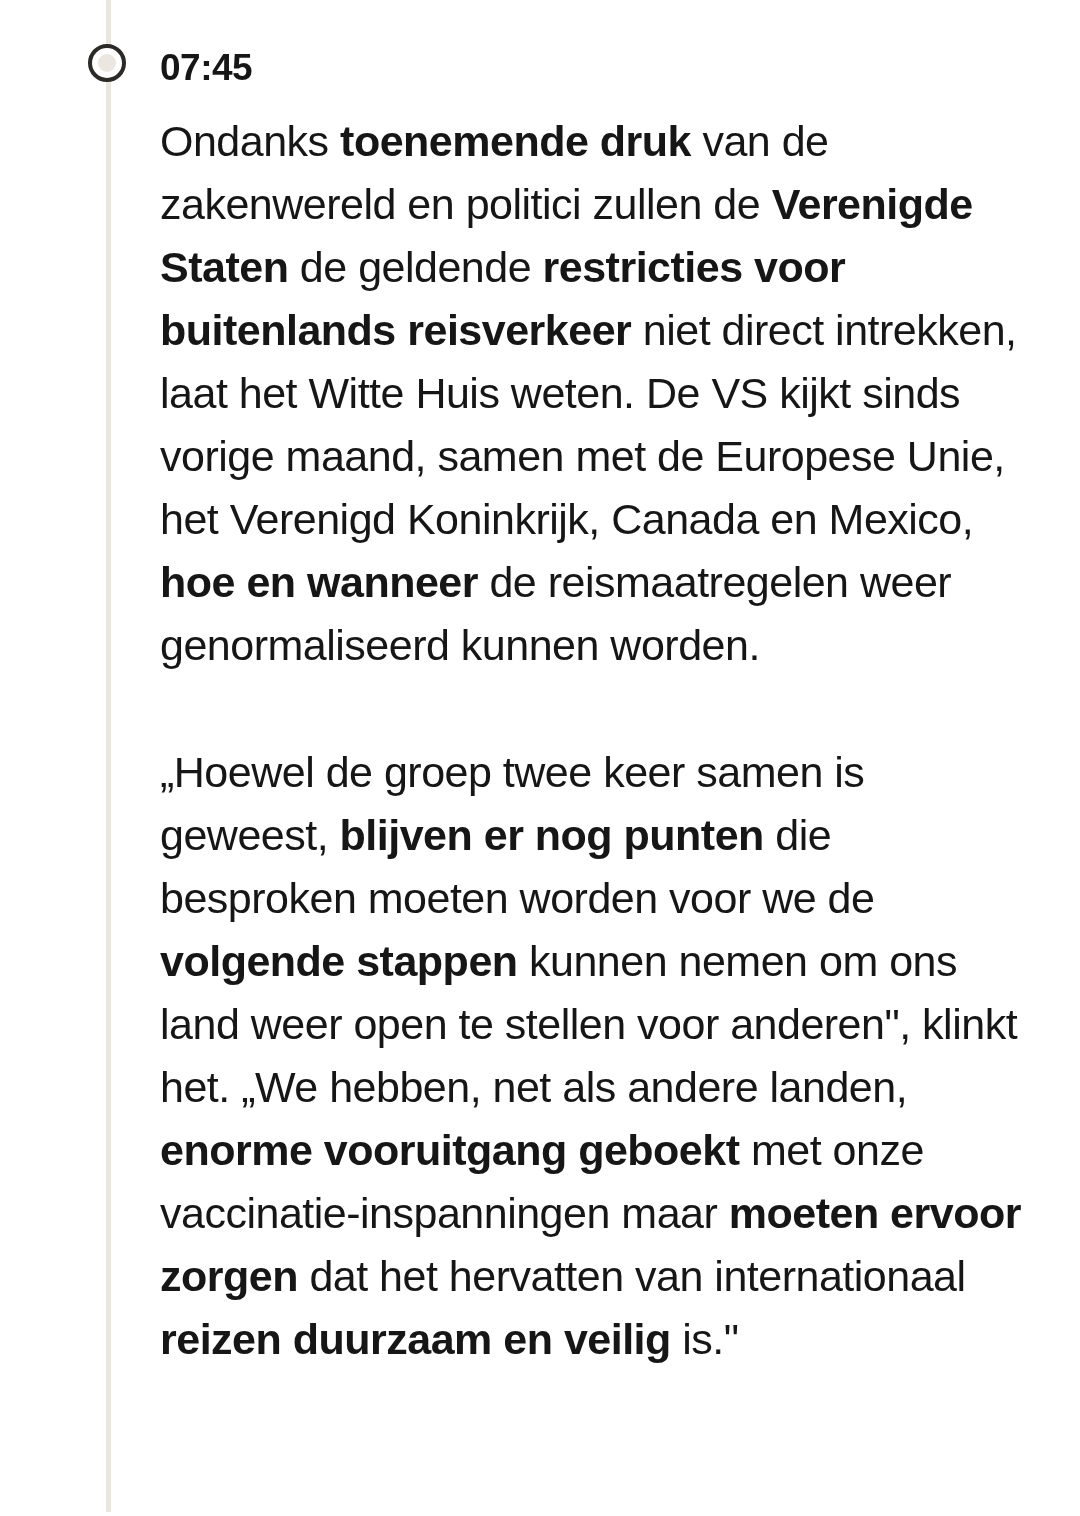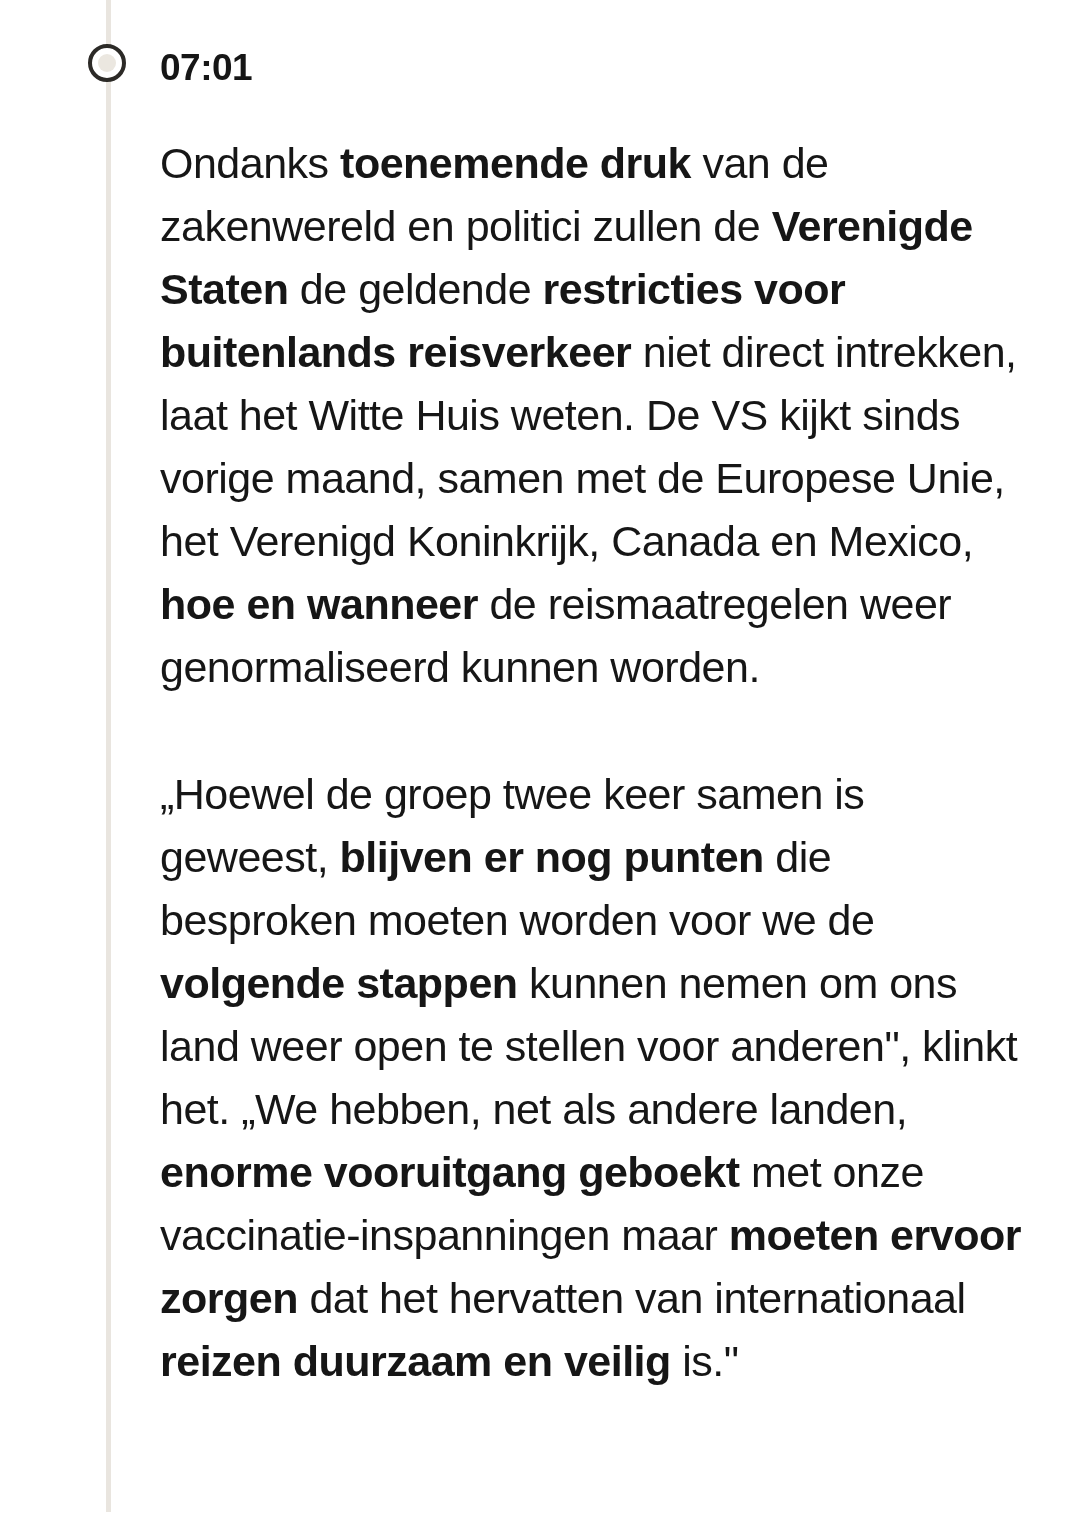--- a/index.html
+++ b/index.html
@@ -43,21 +43,21 @@
   .entry-timestamp{
     position:absolute;
     left:160px;top:47px;
     font-size:37px;
     font-weight:700;
     letter-spacing:-0.5px;
     color:var(--text);
   }
   .entry-body{
     position:absolute;
-    left:160px;top:132px;
+    left:160px;top:110px;
     width:868px;
   }
   .entry-body p{
     margin:0 0 64px 0;
     font-size:43px;
     line-height:63px;
     letter-spacing:-0.5px;
     color:var(--text);
   }
   .entry-body p:last-child{margin-bottom:14px;}
@@ -65,18 +65,18 @@
 </style>
 </head>
 <body>
 
 <div class="timeline-line"></div>
 
 <div class="timeline-marker">
   <div class="timeline-marker-dot"></div>
 </div>
 
-<div class="entry-timestamp">07:01</div>
+<div class="entry-timestamp">07:45</div>
 
 <div class="entry-body">
     <p><span>Ondanks </span><b>toenemende druk</b><span> van de zakenwereld en politici zullen de </span><b>Verenigde Staten</b><span> de geldende </span><b>restricties voor buitenlands reisverkeer</b><span> niet direct intrekken, laat het Witte Huis weten. De VS kijkt sinds vorige maand, samen met de Europese Unie, het Verenigd Koninkrijk, Canada en Mexico, </span><b>hoe en wanneer</b><span> de reismaatregelen weer genormaliseerd kunnen worden.</span></p>
     <p><span>„Hoewel de groep twee keer samen is geweest, </span><b>blijven er nog punten</b><span> die besproken moeten worden voor we de </span><b>volgende stappen</b><span> kunnen nemen om ons land weer open te stellen voor anderen", klinkt het. „We hebben, net als andere landen, </span><b>enorme vooruitgang geboekt</b><span> met onze vaccinatie-inspanningen maar </span><b>moeten ervoor zorgen</b><span> dat het hervatten van internationaal </span><b>reizen duurzaam en veilig</b><span> is."</span></p>
   </div>
 
 </body></html>

